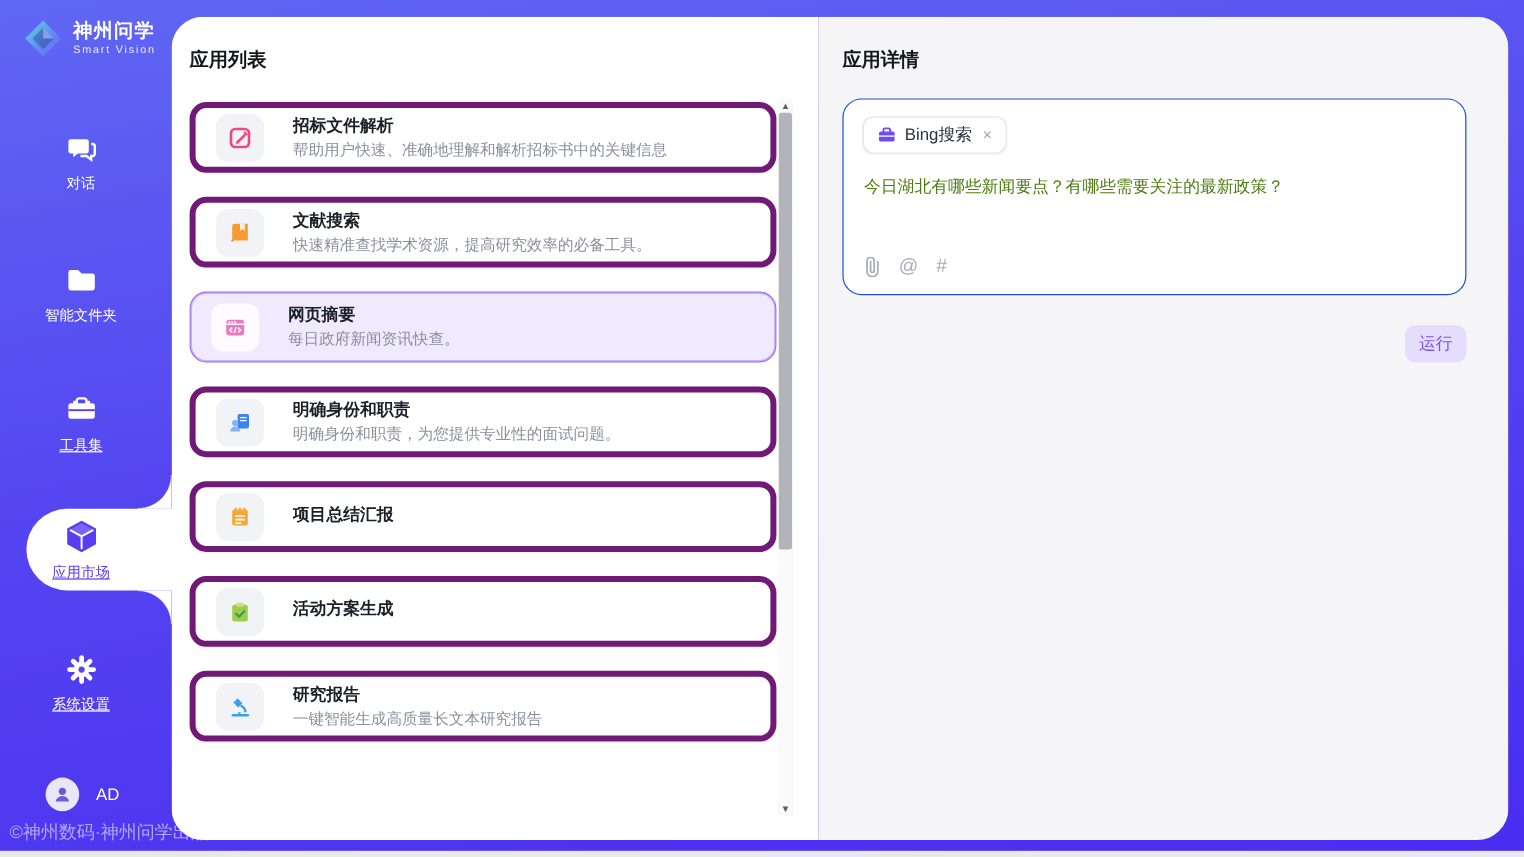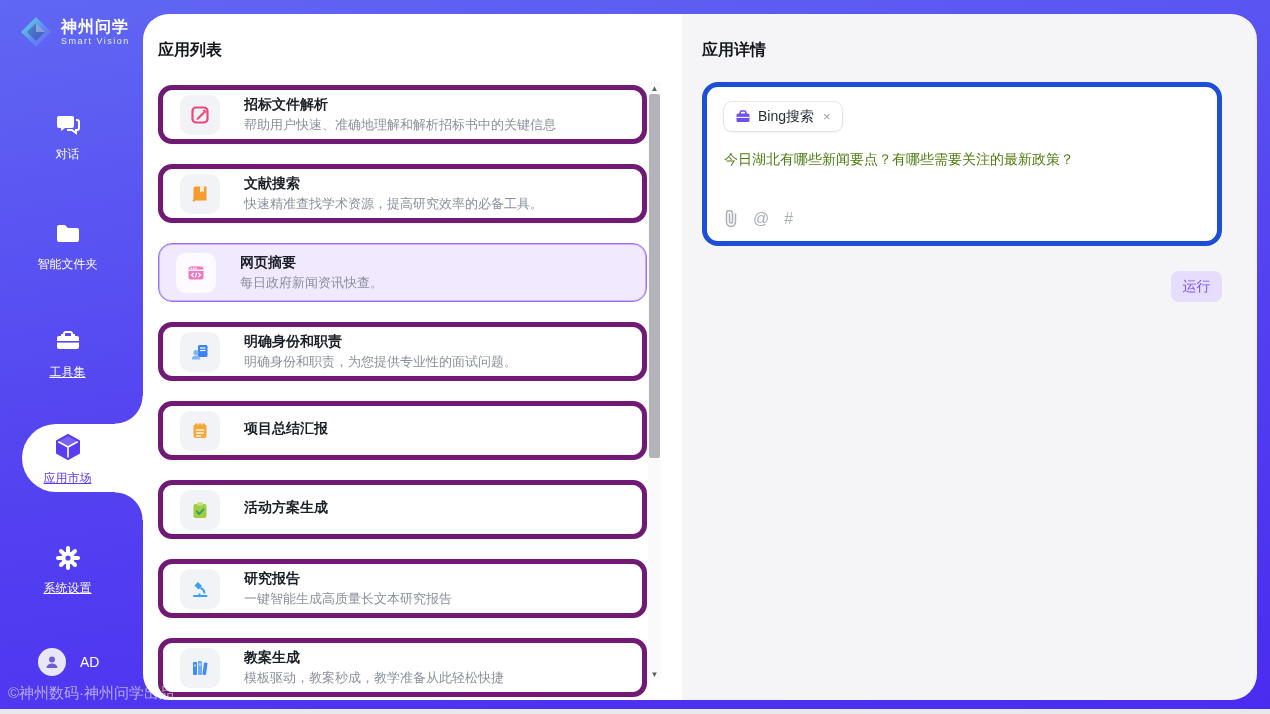--- a/index.html
+++ b/index.html
@@ -65,21 +65,21 @@
 
   
   .scrollbar { position:absolute; top:68px; right:21px; width:13px; height:598px; background:#fafafa; }
   .sb-arrow { position:absolute; left:0; width:13px; height:12px; display:flex; align-items:center; justify-content:center; font-size:8px; color:#606060; cursor:pointer; }
   .sb-arrow.up { top:0; }
   .sb-arrow.down { bottom:0; }
   .sb-thumb { position:absolute; left:1px; top:12px; width:11px; height:364px; background:#b3b4ba; border-radius:2px; cursor:pointer; }
 
   
   .detail-card { position:absolute; left:20px; top:68px; width:520px; height:164px;
-    background:#fff; border:5px solid #1d4ed8; border-radius:16px; }
+    background:#fff; border:1px solid #1d4ed8; border-radius:16px; }
   .tool-chip { position:absolute; left:16px; top:14px; height:31px; display:inline-flex; align-items:center;
     gap:7px; padding:0 11px; background:#fff; border:1px solid #e4e4ea; border-radius:9px;
     box-shadow:0 1px 2px rgba(20,20,40,0.05); cursor:pointer; }
   .chip-label { font-size:14px; color:#2a2f3a; }
   .chip-close { font-size:13px; color:#9aa0aa; margin-left:2px; cursor:pointer; }
   .prompt-text { position:absolute; left:17px; top:62px; width:480px; font-size:14px; color:#4d7c0f; line-height:20px; cursor:text; }
   .composer { position:absolute; left:17px; bottom:14px; display:flex; align-items:center; gap:15px; color:#a9aeb9; }
   .composer .cicon { font-size:16px; line-height:16px; cursor:pointer; }
   .run-btn { position:absolute; right:35px; top:257px; width:51px; height:31px; border:none;
     background:#e6ddfc; color:#7a52f4; font-size:14px; border-radius:8px; cursor:pointer;
@@ -303,35 +303,20 @@
               <line x1="4" y1="17" x2="16.5" y2="17" stroke="#36a0f2" stroke-width="2" stroke-linecap="round"></line>
               <line x1="9.5" y1="14.5" x2="9.5" y2="17" stroke="#36a0f2" stroke-width="2"></line>
             </svg>
           </span>
           <span class="app-texts">
             <div class="app-name">研究报告</div>
             <div class="app-desc">一键智能生成高质量长文本研究报告</div>
           </span>
         </div>
 
-        <div class="app-card">
-          <span class="app-icon">
-            <svg width="20" height="20" viewBox="0 0 20 20">
-              <rect x="3" y="4" width="4" height="13" rx="0.8" fill="#3e8df4"></rect>
-              <rect x="8" y="3" width="4" height="14" rx="0.8" fill="#6faaf7"></rect>
-              <rect x="13.2" y="4.5" width="3.6" height="12.5" rx="0.8" transform="rotate(8 15 10.7)" fill="#3e8df4"></rect>
-              <line x1="5" y1="6.5" x2="5" y2="8.5" stroke="#fff" stroke-width="1.2"></line>
-              <line x1="10" y1="5.5" x2="10" y2="7.5" stroke="#fff" stroke-width="1.2"></line>
-            </svg>
-          </span>
-          <span class="app-texts">
-            <div class="app-name">教案生成</div>
-            <div class="app-desc">模板驱动，教案秒成，教学准备从此轻松快捷</div>
-          </span>
-        </div>
       </div>
 
       <div class="scrollbar">
         <div class="sb-arrow up">▲</div>
         <div class="sb-thumb"></div>
         <div class="sb-arrow down">▼</div>
       </div>
     </section>
 
     <section class="detail-panel">

